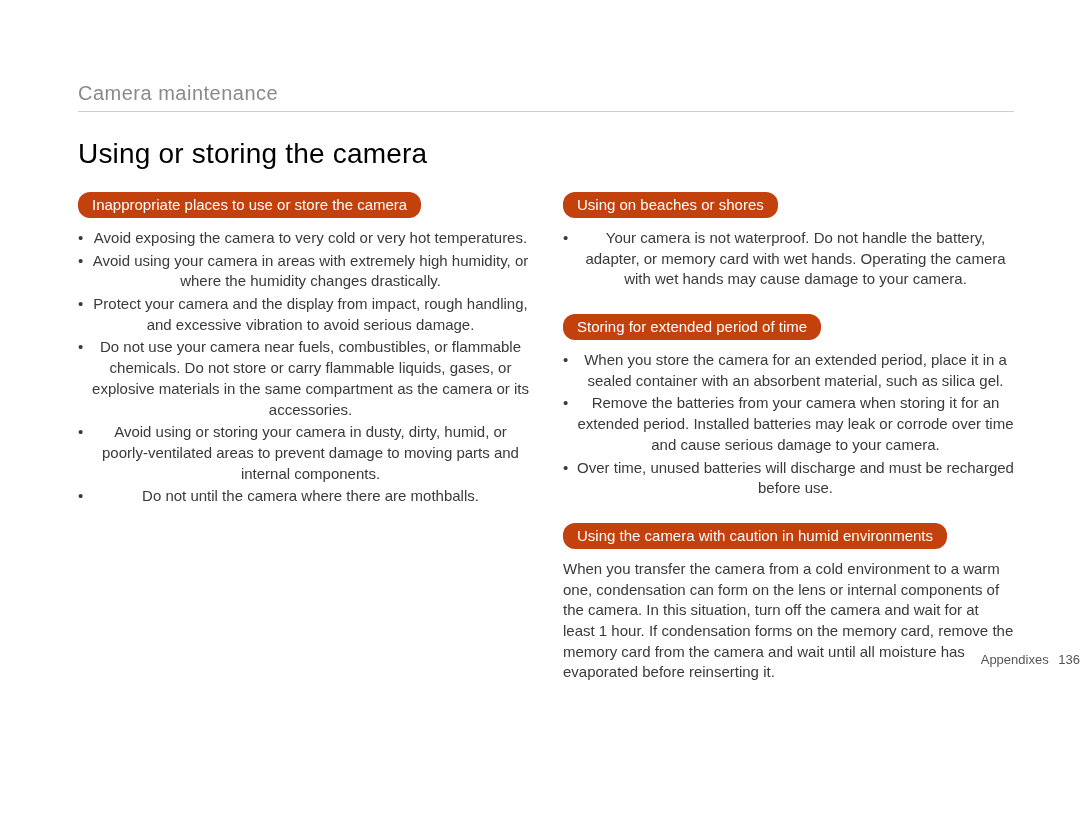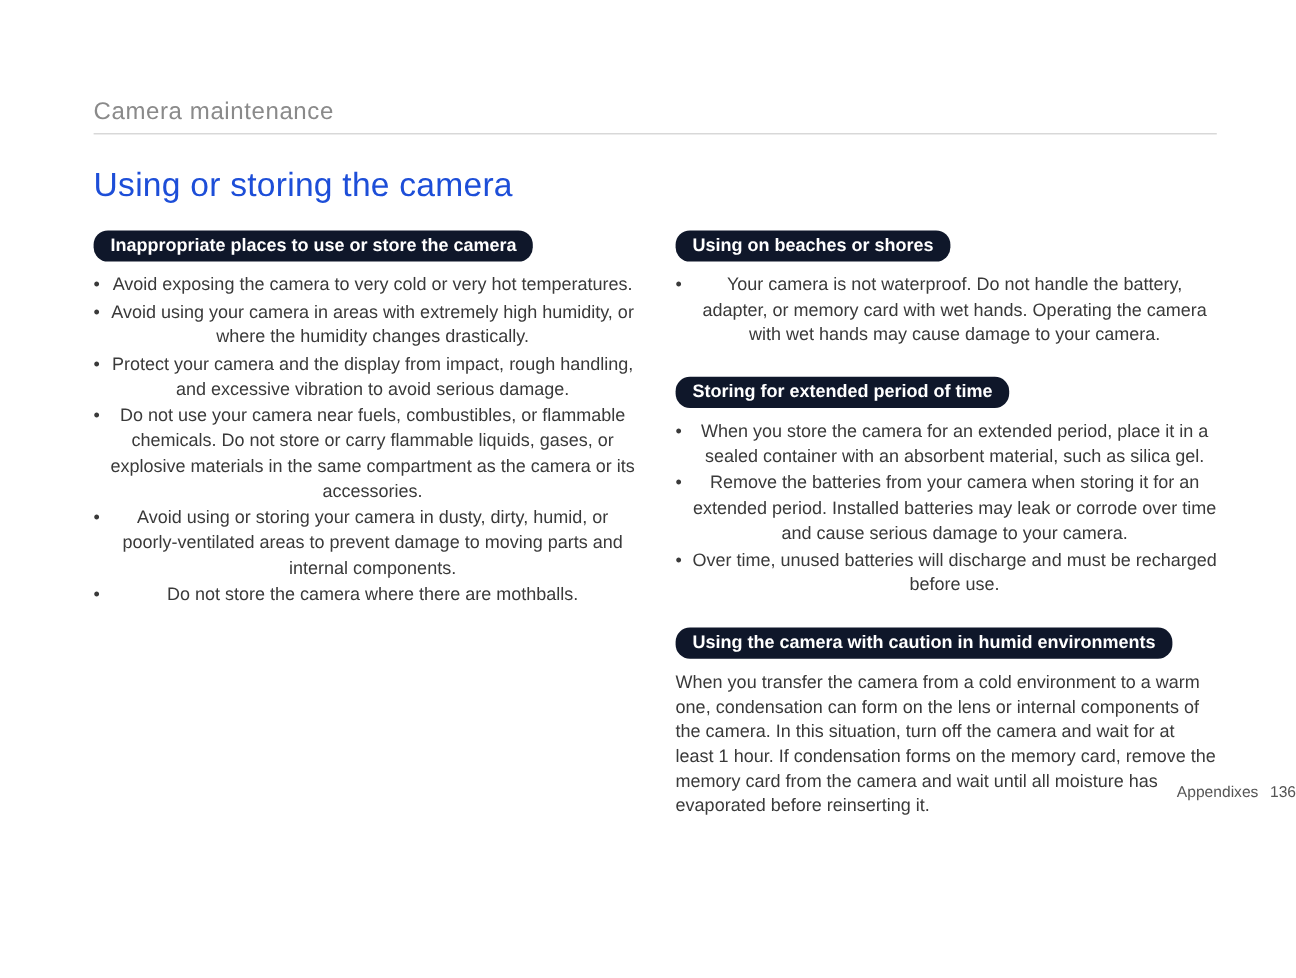--- a/index.html
+++ b/index.html
@@ -27,38 +27,38 @@
     letter-spacing: 0.5px;
   }
   .rule {
     border: none;
     border-top: 1px solid #cfcfcf;
     margin: 6px 0 26px 0;
   }
   .title {
     font-size: 28px;
     font-weight: 400;
-    color: #1d4ed8;
+    color: #000000;
     margin: 0 0 22px 0;
     letter-spacing: 0.2px;
   }
   .columns {
     display: flex;
     gap: 34px;
   }
   .col {
     flex: 1;
     min-width: 0;
   }
   .pill {
     display: inline-block;
-    background: #0f172a;
+    background: #c2410c;
     color: #ffffff;
     font-size: 15px;
-    font-weight: 700;
+    font-weight: 400;
     padding: 4px 14px 4px 14px;
     border-radius: 12px;
     margin-bottom: 10px;
     line-height: 1.2;
   }
   ul.bullets {
     list-style: none;
     margin: 0 0 24px 0;
     padding: 0;
     text-align: center;
@@ -115,21 +115,21 @@
 
     <div class="col">
       <div class="section">
         <div class="pill">Inappropriate places to use or store the camera</div>
         <ul class="bullets">
           <li>Avoid exposing the camera to very cold or very hot temperatures.</li>
           <li>Avoid using your camera in areas with extremely high humidity, or where the humidity changes drastically.</li>
           <li>Protect your camera and the display from impact, rough handling, and excessive vibration to avoid serious damage.</li>
           <li>Do not use your camera near fuels, combustibles, or flammable chemicals. Do not store or carry flammable liquids, gases, or explosive materials in the same compartment as the camera or its accessories.</li>
           <li>Avoid using or storing your camera in dusty, dirty, humid, or poorly-ventilated areas to prevent damage to moving parts and internal components.</li>
-          <li>Do not store the camera where there are mothballs.</li>
+          <li>Do not until the camera where there are mothballs.</li>
         </ul>
       </div>
     </div>
 
     <div class="col">
 
       <div class="section">
         <div class="pill">Using on beaches or shores</div>
         <ul class="bullets">
           <li>Your camera is not waterproof. Do not handle the battery, adapter, or memory card with wet hands. Operating the camera with wet hands may cause damage to your camera.</li>

